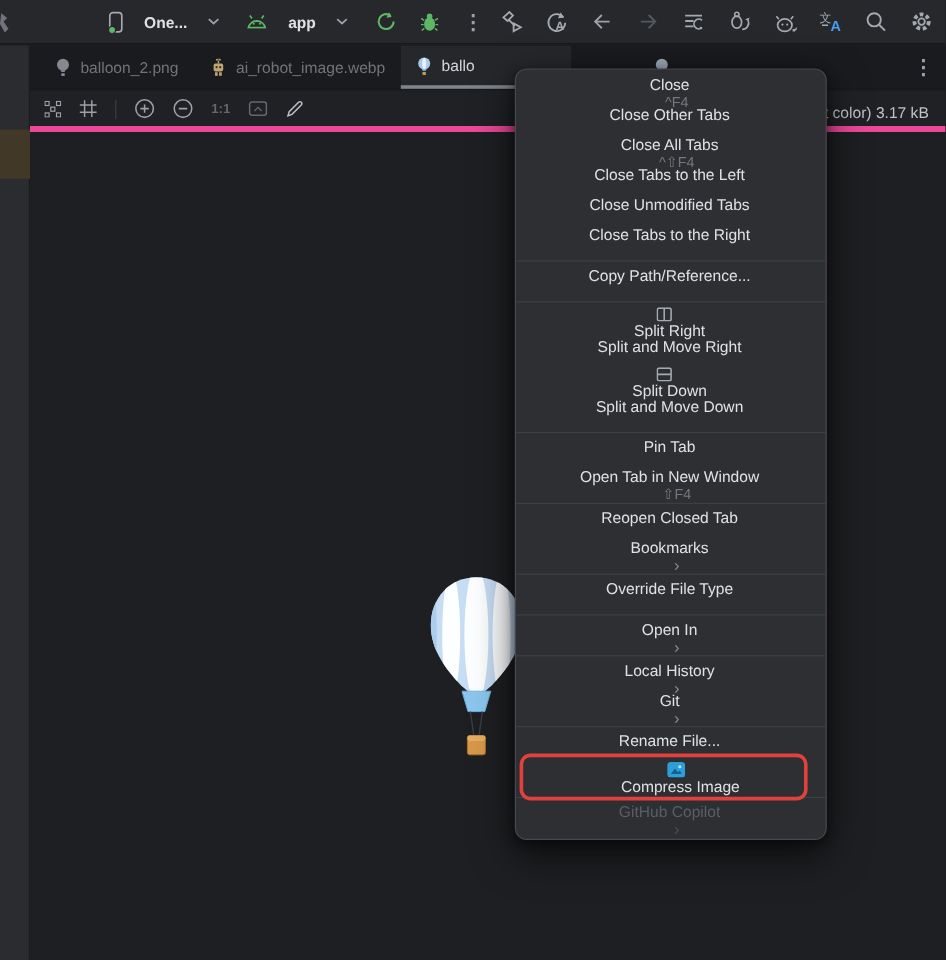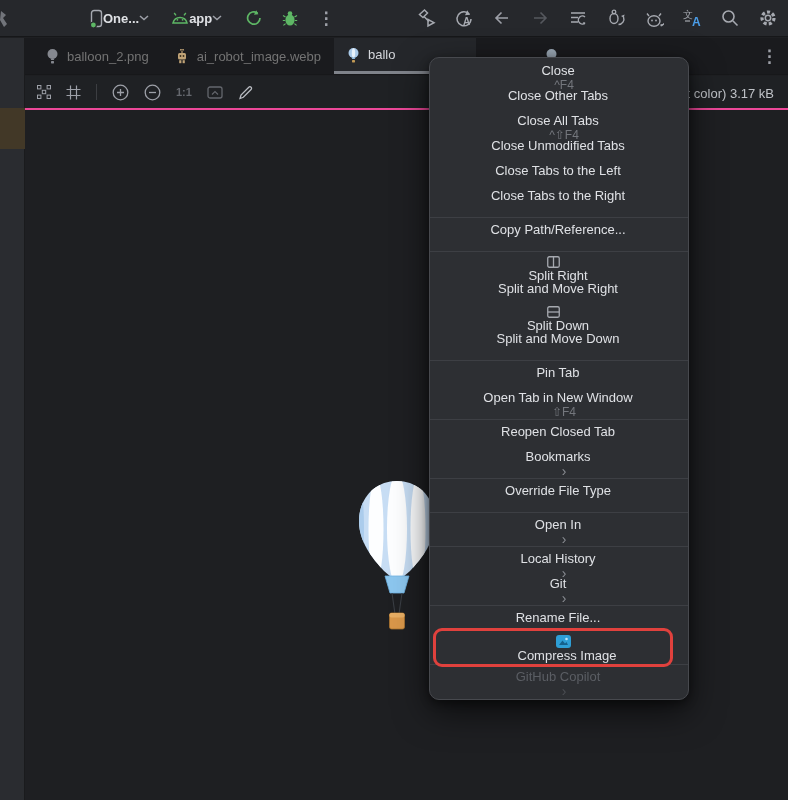--- a/index.html
+++ b/index.html
@@ -5,21 +5,21 @@
   * { margin:0; padding:0; box-sizing:border-box; }
   html,body { width:788px; height:800px; background:#1e1f22; overflow:hidden;
               font-family:"Liberation Sans", sans-serif; }
   .app { position:relative; width:788px; height:800px; background:#1e1f22; }
 
   
   .header { position:absolute; left:0; top:0; width:788px; height:37px;
             background:#26282c; border-bottom:1px solid #161719;
             display:flex; align-items:center; }
   .hdr-left { display:flex; align-items:center; margin-left:90px; gap:22px; }
-  .chip { display:flex; align-items:center; gap:0; cursor:default; }
+  .chip { display:flex; align-items:center; gap:17px; cursor:default; }
   .chip .lbl { color:#dfe1e5; font-size:13px; font-weight:700; }
   .partial-ic { position:absolute; left:-3px; top:10px; opacity:.75; }
   .hdr-right { margin-left:auto; margin-right:10px; display:flex; align-items:center; gap:18px; }
   .hicon { width:20px; height:20px; display:flex; align-items:center; justify-content:center; }
   .kebab { color:#9da0a8; font-size:17px; line-height:1; letter-spacing:0; font-weight:700; }
 
   
   .stripe { position:absolute; left:0; top:38px; width:25px; height:762px;
             background:#2a2c30; border-right:1px solid #1a1b1d; }
   .stripe-highlight { position:absolute; left:0; top:70px; width:25px; height:41px; background:#423827; }
@@ -28,21 +28,21 @@
   .tabbar { position:absolute; left:25px; top:38px; width:763px; height:37px;
             background:#1a1b1e; border-bottom:1px solid #17181a;
             display:flex; align-items:stretch; padding-left:8px; }
   .tab { display:flex; align-items:center; gap:8px; padding:0 13px; color:#737373;
          font-size:13px; white-space:nowrap; }
   .tab.active { background:#25272b; color:#d4d6db; border-bottom:3px solid #7f838a; min-width:142px; }
   .tab-overflow { position:absolute; right:10px; top:0; height:37px; display:flex; align-items:center; }
 
   
   .imgbar { position:absolute; left:25px; top:76px; width:763px; height:34px;
-            background:#1f2124; border-bottom:2px solid #ec4899;
+            background:#1f2124; border-bottom:5px solid #ec4899;
             display:flex; align-items:center; padding-left:12px; gap:15px; }
   .tdivider { width:1px; height:16px; background:#3c3e42; }
   .actual-size { color:#64676d; font-size:11px; font-weight:700; }
   .info-text { position:absolute; right:14px; top:0; height:34px; display:flex; align-items:center;
                color:#bfc2c7; font-size:13px; }
 
   
   .editor { position:absolute; left:26px; top:111px; width:762px; height:689px; background:#1e1f22; }
   .balloon-img { position:absolute; left:326px; top:368px; z-index:1; }
 
@@ -331,25 +331,25 @@
       <span class="mi-ic"></span>
       <span class="mi-label">Close Other Tabs</span>
     </div>
     <div class="mi">
       <span class="mi-ic"></span>
       <span class="mi-label">Close All Tabs</span>
       <span class="mi-sc">^⇧F4</span>
     </div>
     <div class="mi">
       <span class="mi-ic"></span>
+      <span class="mi-label">Close Tabs to the Left</span>
+    </div>
+    <div class="mi">
+      <span class="mi-ic"></span>
       <span class="mi-label">Close Unmodified Tabs</span>
-    </div>
-    <div class="mi">
-      <span class="mi-ic"></span>
-      <span class="mi-label">Close Tabs to the Left</span>
     </div>
     <div class="mi">
       <span class="mi-ic"></span>
       <span class="mi-label">Close Tabs to the Right</span>
     </div>
 
     <div class="sep"></div>
 
     <div class="mi">
       <span class="mi-ic"></span>

